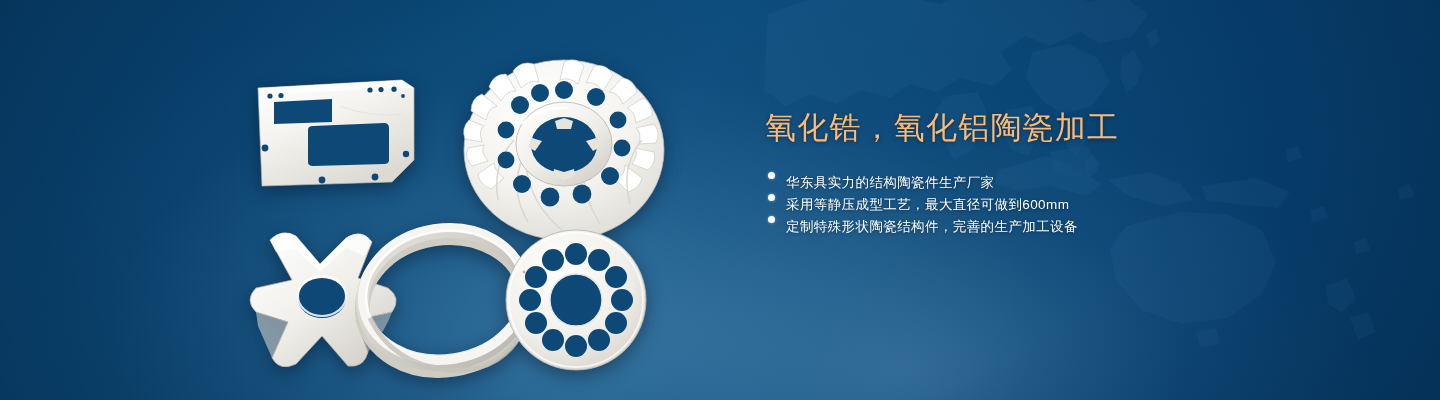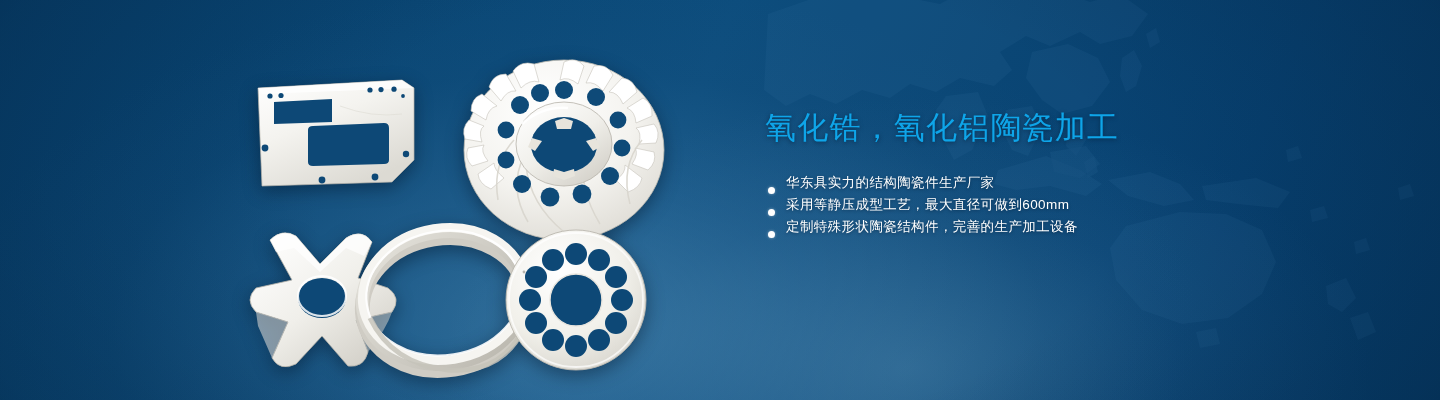--- a/index.html
+++ b/index.html
@@ -34,27 +34,27 @@
   .worldmap svg { width:100%; height:100%; display:block; }
 
   
   .products { position:absolute; left:232px; top:44px; width:440px; height:336px; }
   .products svg { width:100%; height:100%; display:block;
     filter: drop-shadow(0 5px 9px rgba(0,18,38,0.45)); }
 
   
   .textblock { position:absolute; left:765px; top:108px; width:620px; }
   .headline {
-    color:#0ea5e9; font-size:31px; line-height:40px;
+    color:#fdba74; font-size:31px; line-height:40px;
     font-weight:400; letter-spacing:1.2px; white-space:nowrap;
     text-shadow:0 1px 4px rgba(0,20,40,0.55);
   }
   .bullets { margin-top:24px; }
   .bullet-row {
-    display:flex; align-items:flex-end; height:22px; margin-bottom:0px;
+    display:flex; align-items:flex-start; height:22px; margin-bottom:0px;
   }
   .bullet-dot {
     width:7px; height:7px; border-radius:50%; background:#ffffff;
     flex:none; margin-right:11px; margin-left:3px;
     box-shadow:0 0 3px rgba(255,255,255,0.45);
   }
   .bullet-text {
     color:#ffffff; font-size:13.5px; line-height:22px;
     letter-spacing:0.4px; white-space:nowrap;
     text-shadow:0 1px 3px rgba(0,20,40,0.5);

